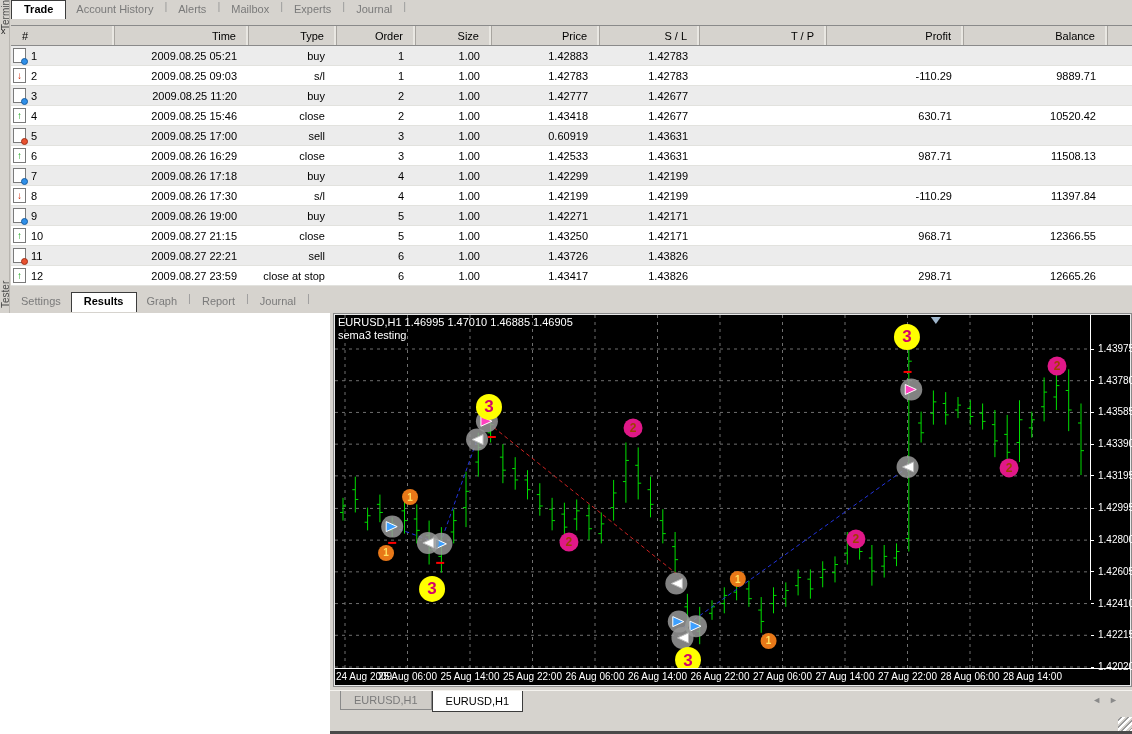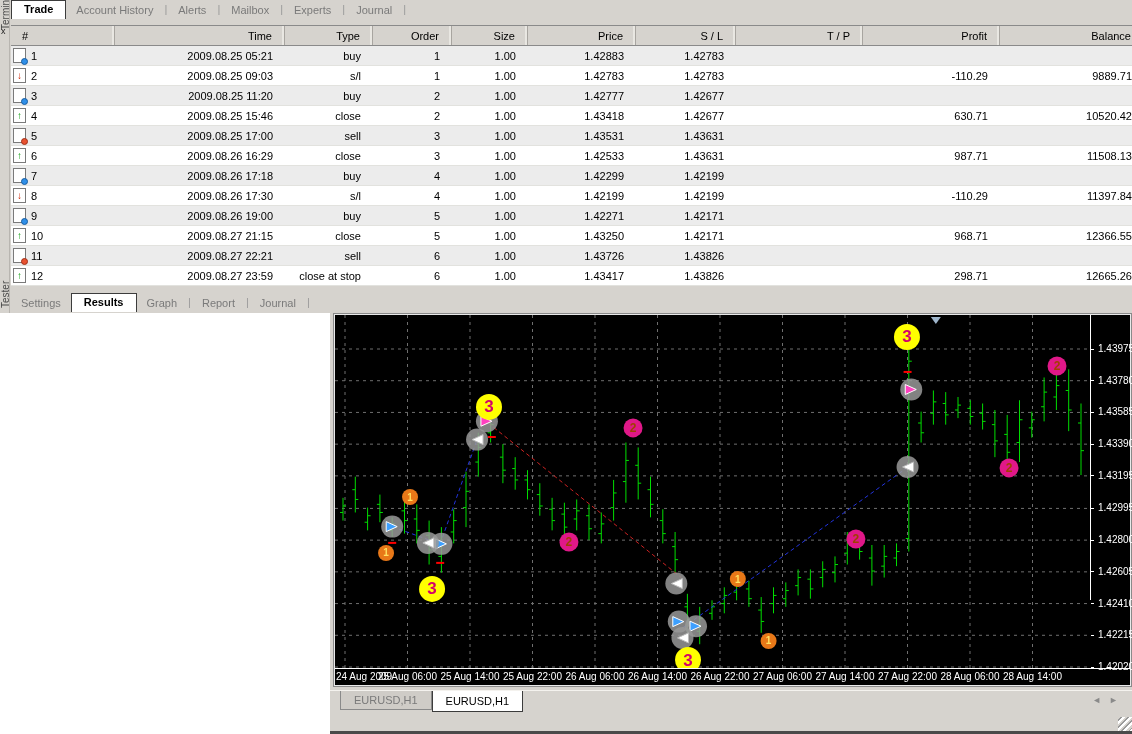--- a/index.html
+++ b/index.html
@@ -8,38 +8,38 @@
        font-family:"Liberation Sans",sans-serif;font-size:11px;color:#000;cursor:default}
   .gray-top{position:absolute;left:0;top:0;width:1132px;height:313px;background:#d6d3ce}
   
   .left-strip{position:absolute;left:0;top:0;width:10px;height:313px;background:#d6d3ce;
               border-right:1px solid #b8b5b0;overflow:hidden;z-index:6}
   .vtext{position:absolute;left:0;transform-origin:0 0;transform:rotate(-90deg);
          font-size:10px;color:#4a4a4a;white-space:nowrap}
   .strip-close{position:absolute;left:1px;top:27px;width:9px;height:10px;font-size:9px;
                line-height:9px;color:#222}
   
-  .tabbar{position:absolute;display:flex;align-items:flex-end;height:19px}
+  .tabbar{position:absolute;display:flex;height:19px}
   .tab{padding:3px 10px;color:#7a7a7a;white-space:nowrap}
   .tab.active{background:#fff;border:1px solid #3c3c3c;border-bottom:none;font-weight:bold;
               color:#000;z-index:2;padding:2px 12px 4px}
   .tabsep{color:#9a9a9a;padding:0 1px 4px}
   #terminal-tabs{left:11px;top:0;width:1121px}
   #tester-tabs{left:11px;top:292px;width:945px;height:20px}
   
   .trade-table{position:absolute;left:11px;top:25px;width:1121px;background:#fff}
   .tr{display:flex;height:20px;align-items:center;border-bottom:1px solid #e2e2de;background:#fff}
   .tr.odd{background:#ececec}
   .tr.header{background:#d6d3ce;height:21px;border-top:1px solid #8a8a8a;border-bottom:1px solid #8a8a8a}
   .td{padding:0 12px 0 0;text-align:right;white-space:nowrap;overflow:hidden;flex:0 0 auto;height:100%;
       display:flex;align-items:center;justify-content:flex-end}
   .tr.header .td{border-right:1px solid #a8a5a0;box-shadow:inset -2px 0 0 #e9e7e2;color:#000}
   .td.c0{justify-content:flex-start;text-align:left;padding:0 0 0 2px;gap:5px}
   .tr.header .td.c0{padding-left:11px}
-  .c0{width:104px}.c1{width:170px}.c2{width:88px}.c3{width:79px}.c4{width:76px}
+  .c0{width:104px}.c1{width:134px}.c2{width:88px}.c3{width:79px}.c4{width:76px}
   .c5{width:108px}.c6{width:100px}.c7{width:127px}.c8{width:137px}.c9{width:144px}
   .ic{width:13px;height:15px;background:#fff;border:1px solid #7a7a7a;position:relative;flex:0 0 auto;
       display:flex;align-items:center;justify-content:center;font-weight:bold;font-size:10px;line-height:1}
   .ic .dot{position:absolute;right:-3px;bottom:-3px;width:7px;height:7px;border-radius:50%}
   .ic.buy .dot{background:#2f8fe8;border:1px solid #195c9e}
   .ic.sell .dot{background:#e8512f;border:1px solid #9e3019}
   .ic.sl{color:#cc2200}.ic.close{color:#009900}
   
   #right-pane{position:absolute;left:330px;top:311px;width:802px;height:423px;background:#d6d3ce}
   #chart-window{position:absolute;left:4px;top:3px;width:797px;height:372px;background:#000;
@@ -180,21 +180,21 @@
         <div class="td c0">
           <span class="ic sell">
             <span class="dot"></span>
           </span>
           <span>5</span>
         </div>
         <div class="td c1">2009.08.25 17:00</div>
         <div class="td c2">sell</div>
         <div class="td c3">3</div>
         <div class="td c4">1.00</div>
-        <div class="td c5">1.43531</div>
+        <div class="td c5">0.60919</div>
         <div class="td c6">1.43631</div>
         <div class="td c7"></div>
         <div class="td c8"></div>
         <div class="td c9"></div>
       </div>
       <div class="tr">
         <div class="td c0">
           <span class="ic close">↑</span>
           <span>6</span>
         </div>
@@ -312,20 +312,24 @@
       <div class="tab">Graph</div>
       <span class="tabsep">|</span>
       <div class="tab">Report</div>
       <span class="tabsep">|</span>
       <div class="tab">Journal</div>
       <span class="tabsep">|</span>
     </div>
 
   <div id="right-pane">
     <div id="chart-window">
+      <div id="chart-info">
+        <div>EURUSD,H1  1.46995 1.47010 1.46885 1.46905</div>
+        <div>sema3 testing</div>
+      </div>
       <div id="plot"><svg width="755" height="353">
             <line x1="0" y1="34" x2="755" y2="34" stroke="#6f6f6f" stroke-width="1" stroke-dasharray="3 4"></line>
             <line x1="0" y1="65.71871518057901" x2="755" y2="65.71871518057901" stroke="#6f6f6f" stroke-width="1" stroke-dasharray="3 4"></line>
             <line x1="0" y1="97.43743036115441" x2="755" y2="97.43743036115441" stroke="#6f6f6f" stroke-width="1" stroke-dasharray="3 4"></line>
             <line x1="0" y1="129.1561455417334" x2="755" y2="129.1561455417334" stroke="#6f6f6f" stroke-width="1" stroke-dasharray="3 4"></line>
             <line x1="0" y1="160.87486072230882" x2="755" y2="160.87486072230882" stroke="#6f6f6f" stroke-width="1" stroke-dasharray="3 4"></line>
             <line x1="0" y1="193.4068762921315" x2="755" y2="193.4068762921315" stroke="#6f6f6f" stroke-width="1" stroke-dasharray="3 4"></line>
             <line x1="0" y1="225.12559147271048" x2="755" y2="225.12559147271048" stroke="#6f6f6f" stroke-width="1" stroke-dasharray="3 4"></line>
             <line x1="0" y1="256.8443066532859" x2="755" y2="256.8443066532859" stroke="#6f6f6f" stroke-width="1" stroke-dasharray="3 4"></line>
             <line x1="0" y1="288.5630218338649" x2="755" y2="288.5630218338649" stroke="#6f6f6f" stroke-width="1" stroke-dasharray="3 4"></line>

